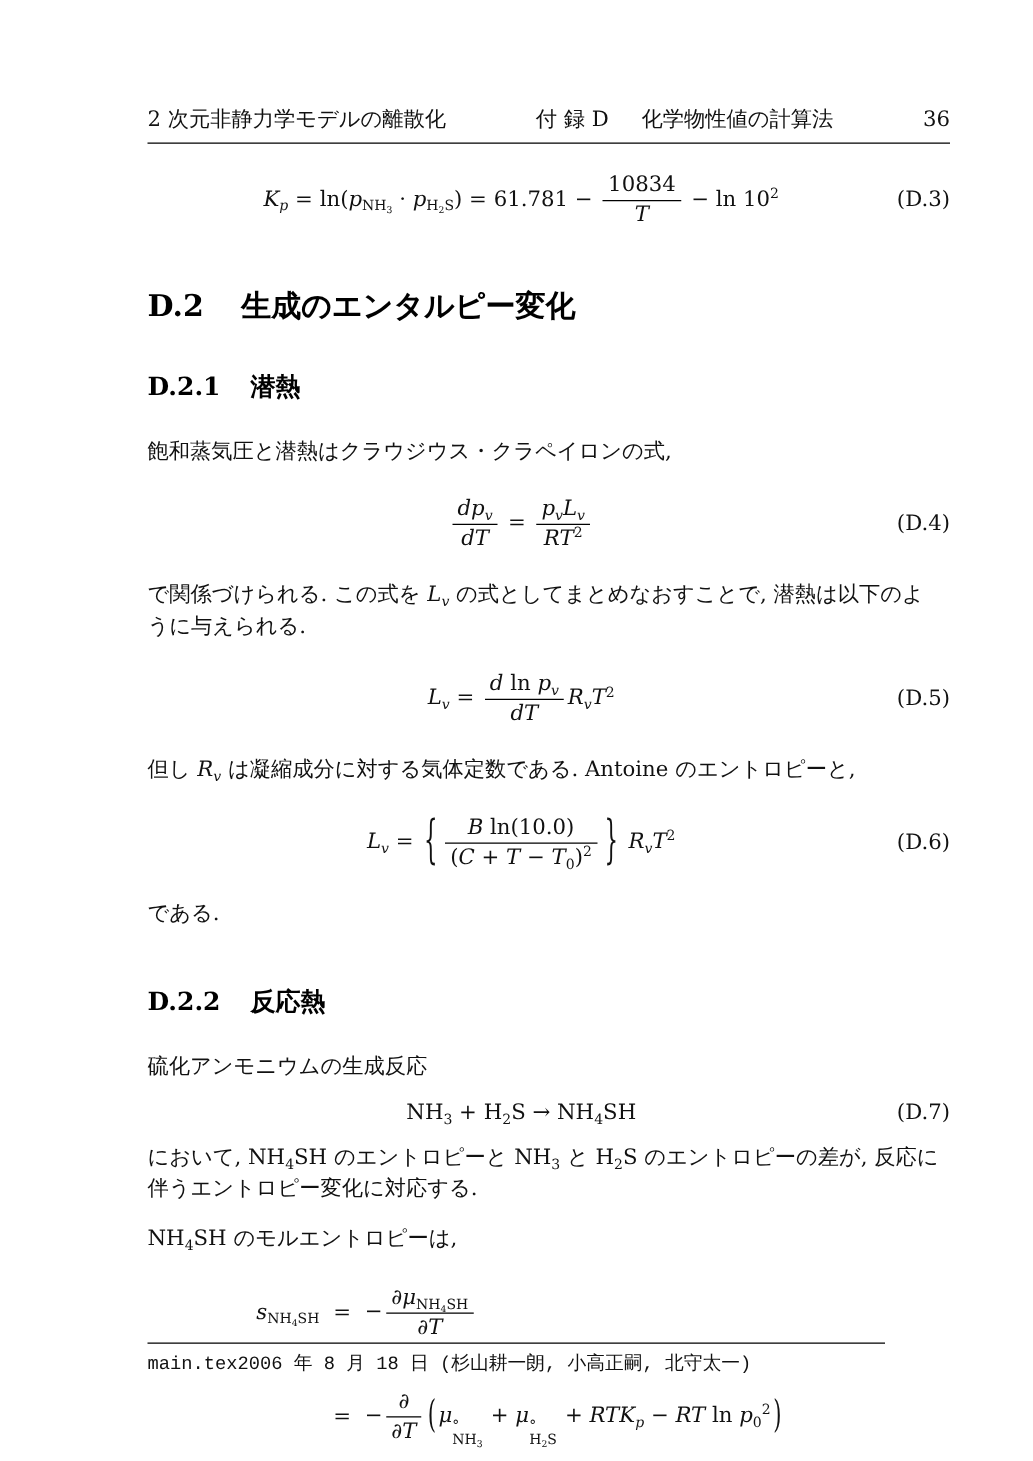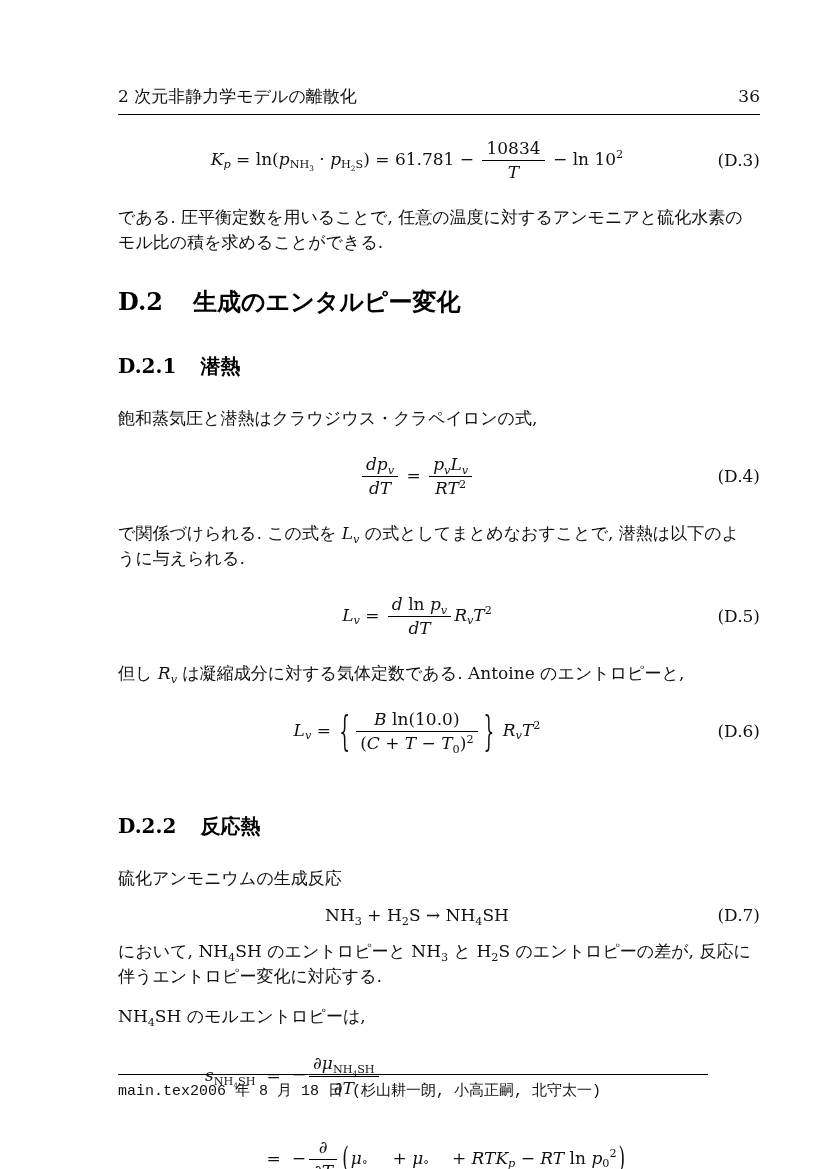--- a/index.html
+++ b/index.html
@@ -61,34 +61,37 @@
           border-top:1.3px solid #000;padding-top:7px;
           display:flex;justify-content:flex-start;font-size:15px;line-height:20px;font-family:Liberation Mono, monospace;}
 </style>
 </head>
 <body>
 
 <div class="page">
 
   <header class="runhead">
     <span>2 次元非静力学モデルの離散化</span>
+    <span class="center-group">
+      <span class="center-label">付 録 D</span>
+      <span>化学物性値の計算法</span>
+    </span>
     <span>36</span>
   </header>
   <hr class="head-rule">
 
 
   <div class="eq">
     <span class="eq-body"><span class="tk-i">K</span><span class="tk-sub"><span class="tk-i">p</span></span><span class="tk-r"> = ln(</span><span class="tk-i">p</span><span class="tk-sub"><span class="tk-r">NH</span><span class="tk-sub">3</span></span><span class="tk-r"> · </span><span class="tk-i">p</span><span class="tk-sub"><span class="tk-r">H</span><span class="tk-sub">2</span><span class="tk-r">S</span></span><span class="tk-r">) = 61.781 − </span><span class="frac">
           <span class="num"><span class="tk-r">10834</span></span>
           <span class="den"><span class="tk-i">T</span></span>
         </span><span class="tk-r"> − ln 10</span><span class="tk-sup">2</span></span>
     <span class="eq-tag">(D.3)</span>
   </div>
 
-  <p class="para p2"><span class="tk-jp">である. 圧平衡定数を用いることで, 任意の温度に対するアンモニアと硫化水素の</span><br><span class="tk-jp">モル比の積を求めることができる.</span></p>
 
   <h2 class="sec sec-d2">
     <span class="sec-num">D.2</span><span class="sec-title">生成のエンタルピー変化</span>
   </h2>
 
   <h3 class="sec sec-d21">
     <span class="sec-num">D.2.1</span><span class="sec-title">潜熱</span>
   </h3>
 
   <p class="para p3"><span class="tk-jp">飽和蒸気圧と潜熱はクラウジウス・クラペイロンの式,</span></p>
@@ -117,20 +120,21 @@
   <p class="para p5"><span class="tk-jp">但し </span><span class="tk-i">R</span><span class="tk-sub"><span class="tk-i">v</span></span><span class="tk-jp"> は凝縮成分に対する気体定数である. Antoine のエントロピーと,</span></p>
 
   <div class="eq">
     <span class="eq-body"><span class="tk-i">L</span><span class="tk-sub"><span class="tk-i">v</span></span><span class="tk-r"> = </span><span class="tk-bigg">{</span><span class="frac">
           <span class="num"><span class="tk-i">B</span><span class="tk-r"> ln(10.0)</span></span>
           <span class="den"><span class="tk-r">(</span><span class="tk-i">C</span><span class="tk-r"> + </span><span class="tk-i">T</span><span class="tk-r"> − </span><span class="tk-i">T</span><span class="tk-sub"><span class="tk-r">0</span></span><span class="tk-r">)</span><span class="tk-sup">2</span></span>
         </span><span class="tk-bigg">}</span><span class="tk-i"> R</span><span class="tk-sub"><span class="tk-i">v</span></span><span class="tk-i">T</span><span class="tk-sup">2</span></span>
     <span class="eq-tag">(D.6)</span>
   </div>
 
+  <p class="para p6"><span class="tk-jp">である.</span></p>
 
   <h3 class="sec sec-d22">
     <span class="sec-num">D.2.2</span><span class="sec-title">反応熱</span>
   </h3>
 
   <p class="para p7"><span class="tk-jp">硫化アンモニウムの生成反応</span></p>
 
   <div class="eq">
     <span class="eq-body"><span class="tk-r">NH</span><span class="tk-sub">3</span><span class="tk-r"> + H</span><span class="tk-sub">2</span><span class="tk-r">S → NH</span><span class="tk-sub">4</span><span class="tk-r">SH</span></span>
     <span class="eq-tag">(D.7)</span>

